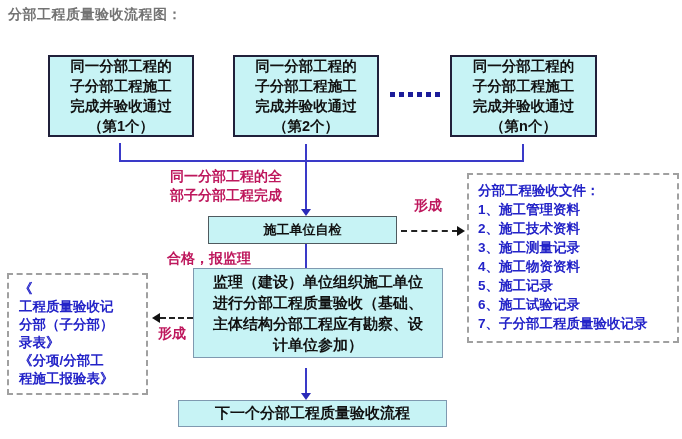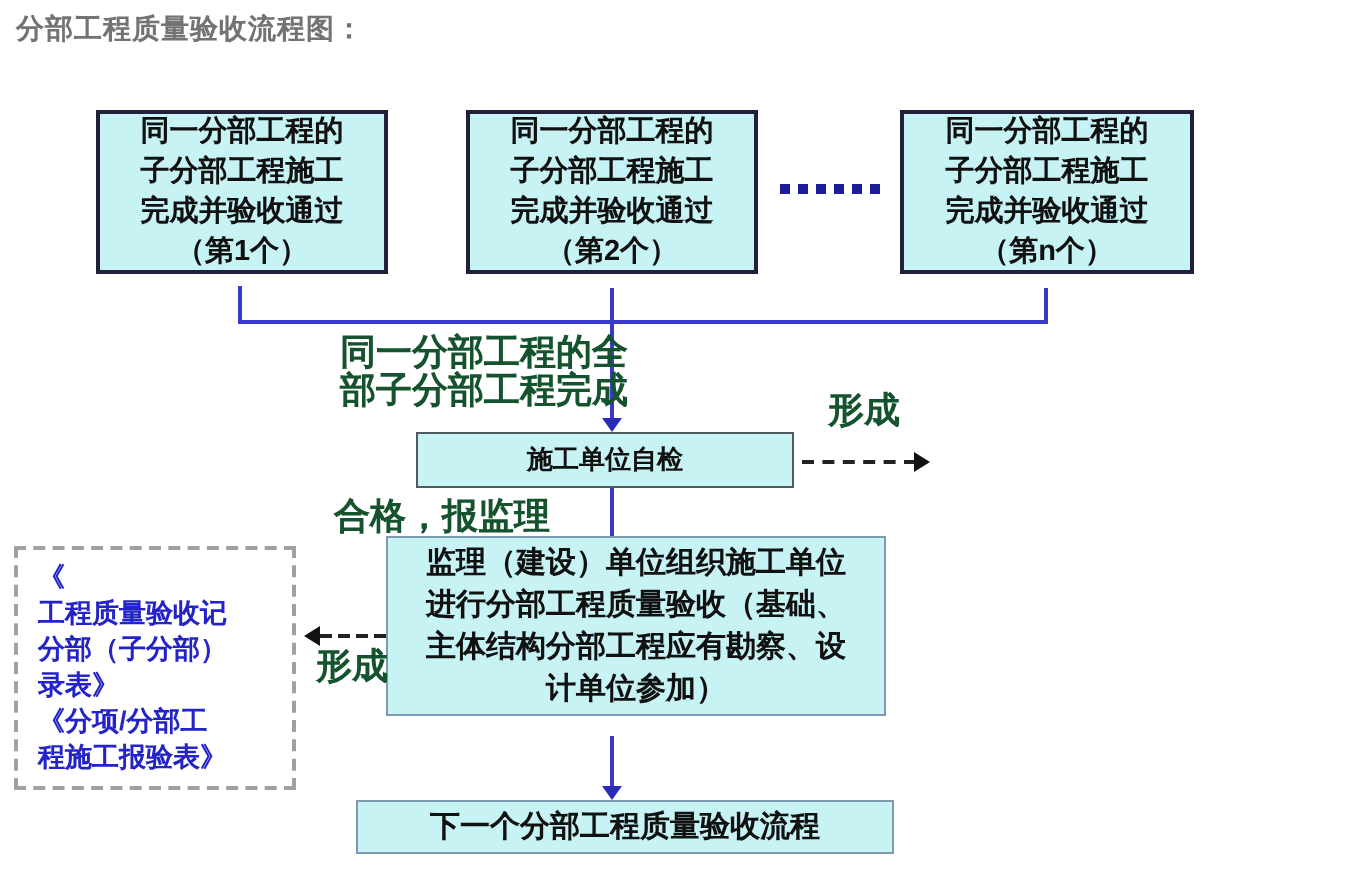--- a/index.html
+++ b/index.html
@@ -27,21 +27,21 @@
   .vline{width:2px;background:#3a3ac8;}
   .hline{height:2px;background:#3a3ac8;}
   .arrow-down{width:0;height:0;border-left:5px solid transparent;border-right:5px solid transparent;border-top:7px solid #2a2ab8;}
   .dashline{border-top:2px dashed #222;height:0;}
   .arrow-right{width:0;height:0;border-top:5px solid transparent;border-bottom:5px solid transparent;border-left:8px solid #111;}
   .arrow-left{width:0;height:0;border-top:5px solid transparent;border-bottom:5px solid transparent;border-right:8px solid #111;}
   
   .dots{left:390px;top:92px;display:flex;gap:4px;}
   .dots span{width:5px;height:5px;background:#1c1c99;display:block;}
   
-  .redlbl{color:#14532d;font-weight:bold;font-size:18px;line-height:19px;}
+  .redlbl{color:#be185d;font-weight:bold;font-size:14px;line-height:19px;}
   
   .docbox{border:2px dashed #a0a0a0;box-sizing:border-box;color:#2323c8;font-weight:bold;background:#fff;}
   .rightdoc{left:467px;top:173px;width:212px;min-height:170px;padding:6px 8px 6px 9px;font-size:13.5px;line-height:19px;}
   .leftdoc{left:7px;top:273px;width:141px;min-height:113px;padding:5px 6px 5px 10px;font-size:13.5px;line-height:18px;}
 </style>
 </head>
 <body>
 
 <div id="canvas">
 
@@ -87,20 +87,30 @@
   </div>
 
   <div class="abs cyanbox selfbox">
     <div>施工单位自检</div>
   </div>
 
   <div class="abs redlbl" style="left:414px;top:196px;">形成</div>
   <div class="abs dashline" style="left:401px;top:230px;width:57px;"></div>
   <div class="abs arrow-right" style="left:457px;top:226px;"></div>
 
+  <div class="abs docbox rightdoc">
+    <div>分部工程验收文件：</div>
+    <div>1、施工管理资料</div>
+    <div>2、施工技术资料</div>
+    <div>3、施工测量记录</div>
+    <div>4、施工物资资料</div>
+    <div>5、施工记录</div>
+    <div>6、施工试验记录</div>
+    <div>7、子分部工程质量验收记录</div>
+  </div>
 
   <div class="abs vline" style="left:305px;top:244px;height:28px;"></div>
   <div class="abs arrow-down" style="left:301px;top:271px;"></div>
   <div class="abs redlbl" style="left:167px;top:249px;">合格，报监理</div>
 
   <div class="abs cyanbox monitorbox">
     <div>监理（建设）单位组织施工单位</div>
     <div>进行分部工程质量验收（基础、</div>
     <div>主体结构分部工程应有勘察、设</div>
     <div>计单位参加）</div>

